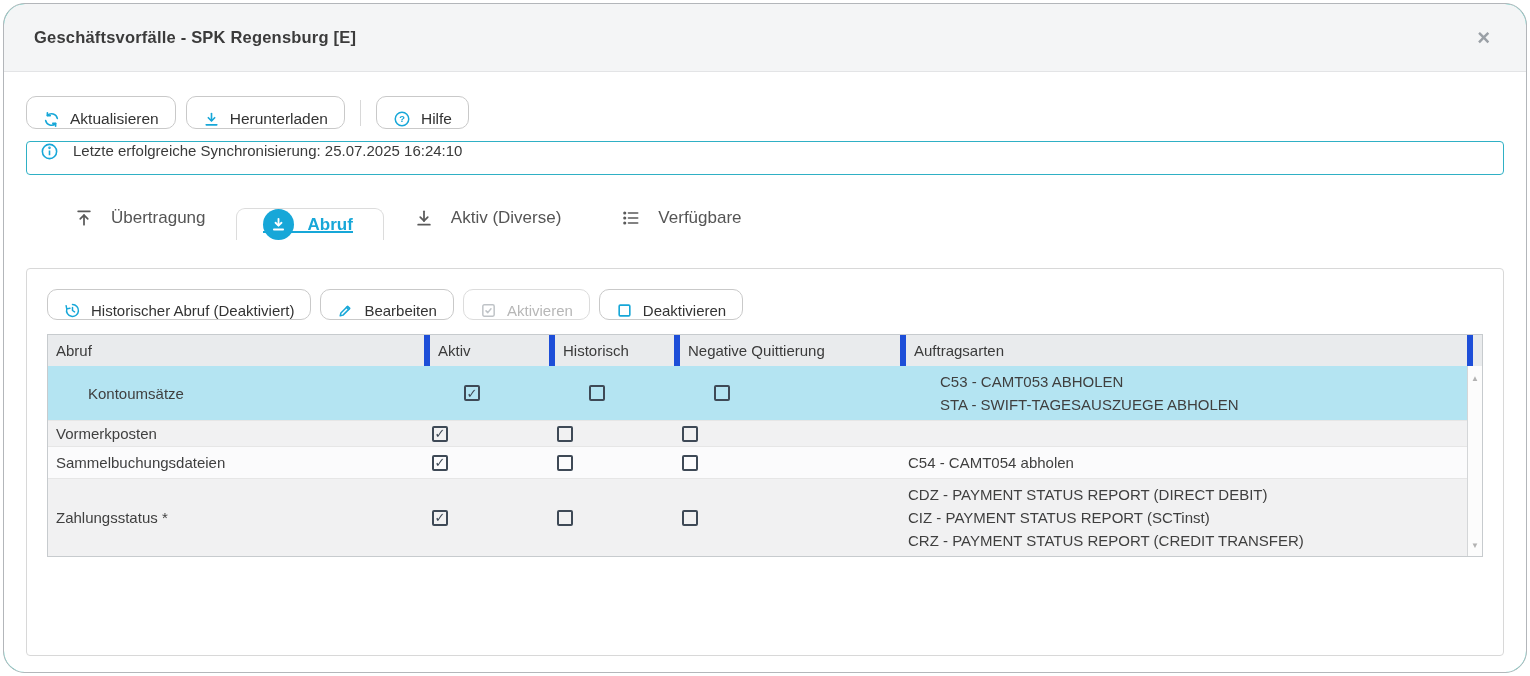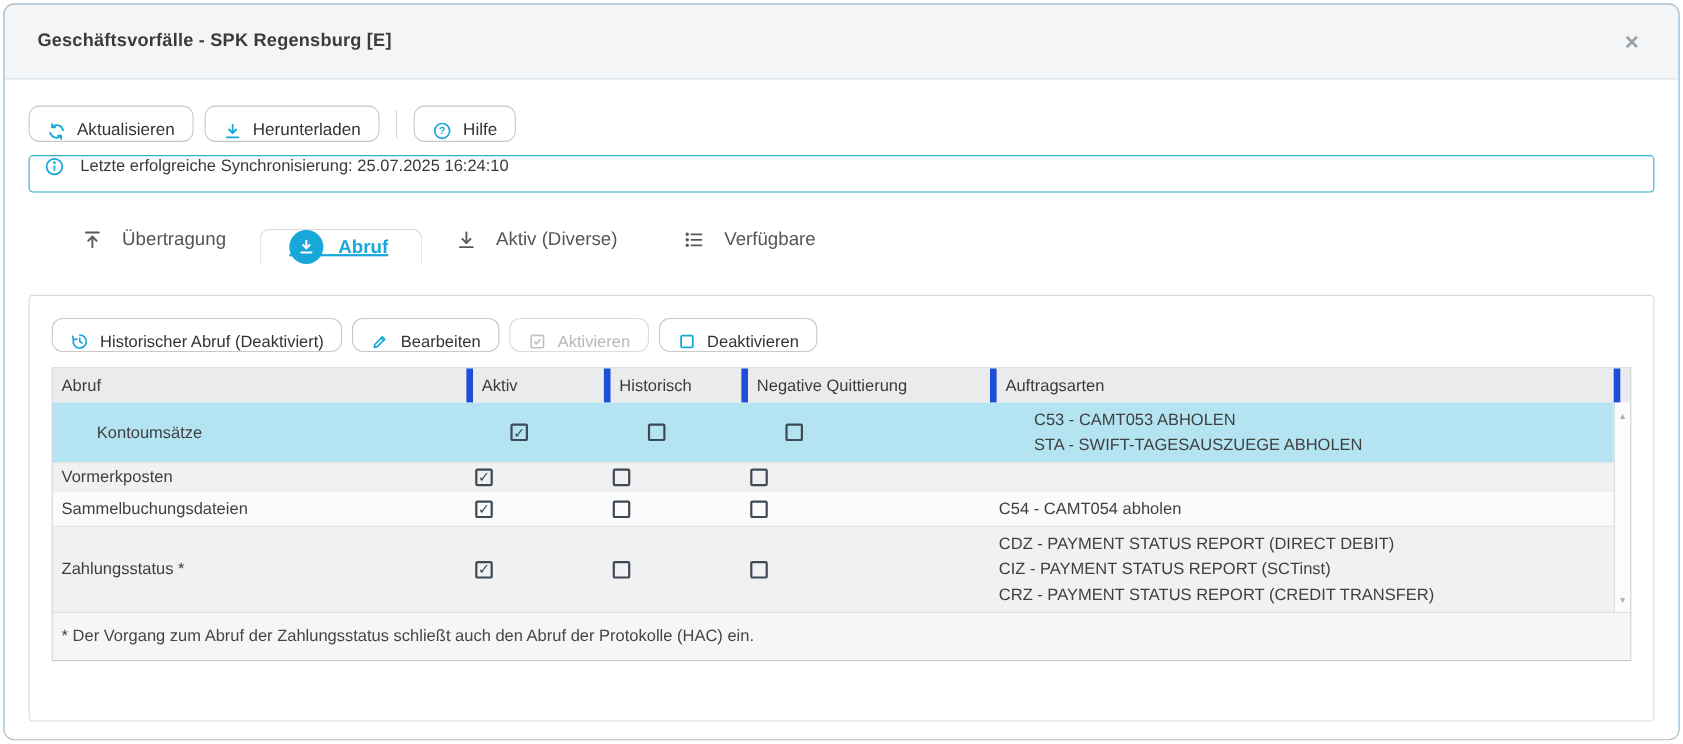--- a/index.html
+++ b/index.html
@@ -6,23 +6,23 @@
   html,body { margin:0; padding:0; }
   body {
     width:1530px; height:676px; position:relative;
     background:#fff;
     font-family:"Liberation Sans","DejaVu Sans",sans-serif;
     color:#3c3c3c;
     -webkit-font-smoothing:antialiased;
   }
   .dialog {
     position:absolute; inset:3px;
-    background:#7dd3fc;
+    background:#14b8a6;
     border:1px solid #b3b6ba;
-    border-radius:10px;
+    border-radius:22px;
     overflow:hidden;
     display:flex; flex-direction:column;
   }
   
   .titlebar {
     height:68px; flex:0 0 68px;
     background:#f4f5f6;
     border-bottom:1px solid #e3e4e6;
     display:flex; align-items:center;
     padding:0 30px; position:relative;
@@ -359,18 +359,17 @@
                   <div>CIZ - PAYMENT STATUS REPORT (SCTinst)</div>
                   <div>CRZ - PAYMENT STATUS REPORT (CREDIT TRANSFER)</div>
                 </div>
   </div>
 </div>
           <div class="sbar">
             <span class="arr up">▲</span>
             <span class="arr down">▼</span>
           </div>
         </div>
-        <div class="footnote">* Der Vorgang zum Abruf der Zahlungsstatus schließt auch den Abruf der Protokolle (HAC) ein.</div>
       </div>
 
     </div>
   </div>
 </div>
 
 </body></html>

